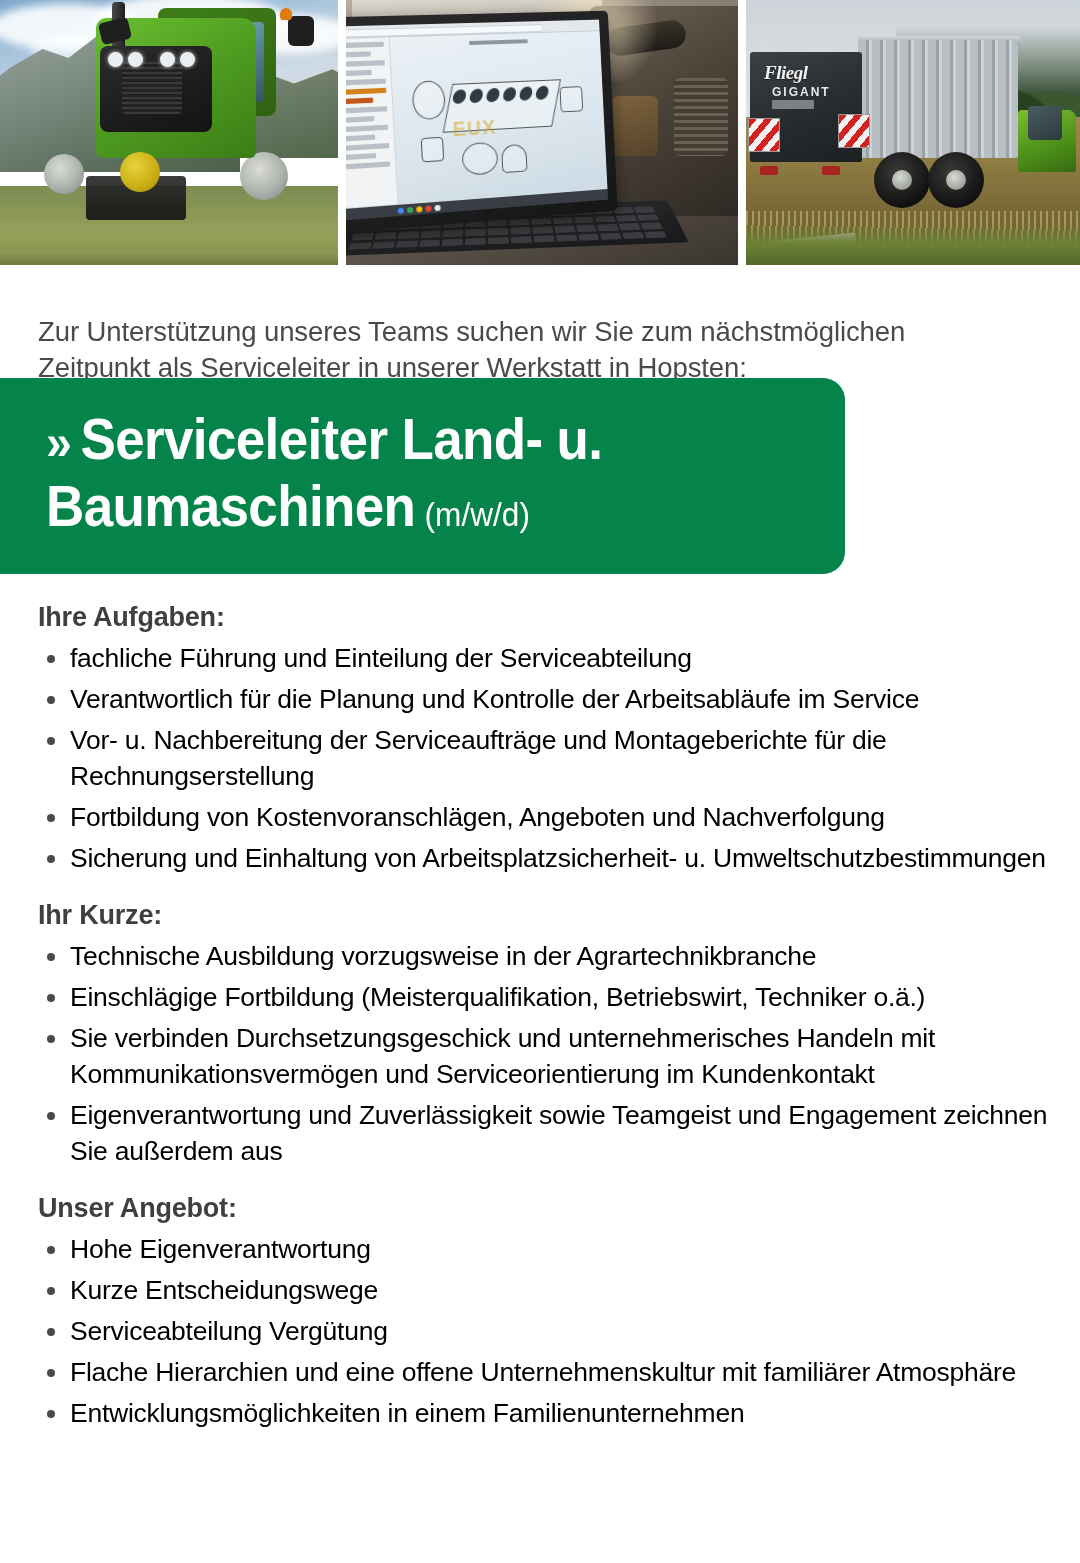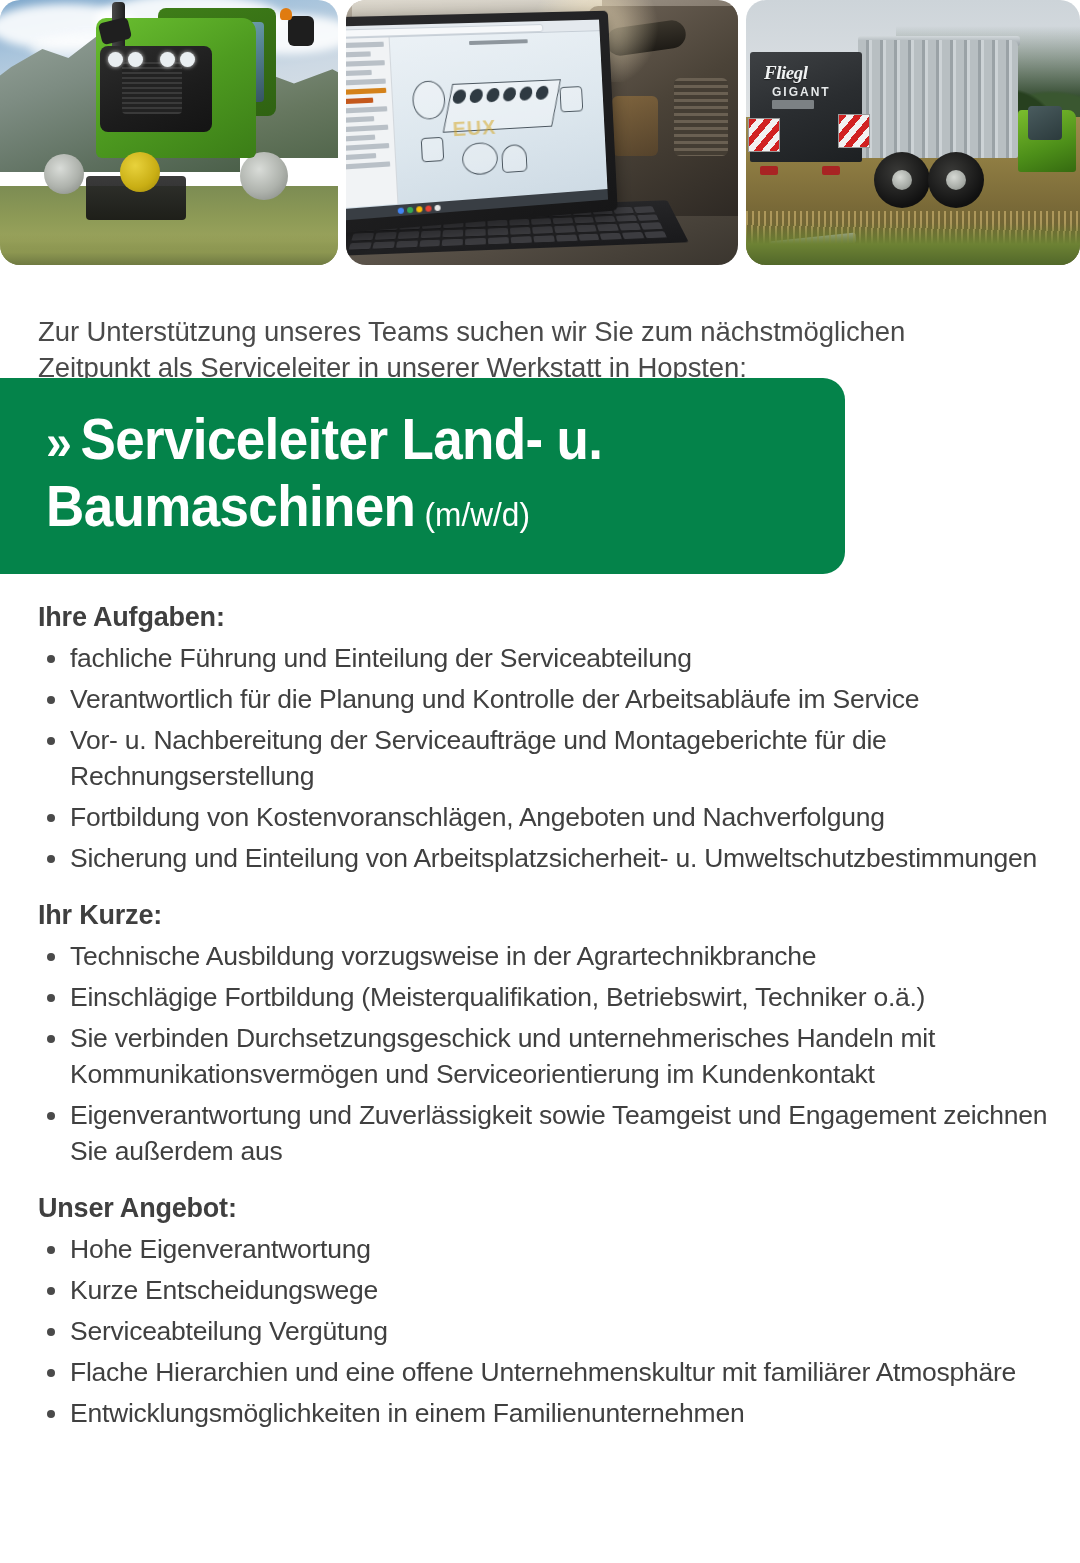--- a/index.html
+++ b/index.html
@@ -24,21 +24,20 @@
     width: 1080px;
     height: 265px;
     display: flex;
     gap: 8px;
     background: #ffffff;
   }
   .photo {
     position: relative;
     overflow: hidden;
     height: 265px;
-    border-radius: 20px;
   }
   .photo-1 { width: 338px; }
   .photo-2 { width: 392px; }
   .photo-3 { width: 334px; }
 
   
   .p1-sky {
     position: absolute; left: 0; top: 0; width: 100%; height: 52%;
     background: linear-gradient(170deg, #7fa8cc 0%, #a8c4dc 28%, #cdd9e4 60%, #dfe4e6 100%);
   }
@@ -421,21 +420,21 @@
     list-style: none;
     margin: 0;
     padding: 0;
   }
   ul.bullets li {
     position: relative;
     padding-left: 32px;
     font-family: "Liberation Sans", "DejaVu Sans", sans-serif;
     font-size: 26.5px;
     line-height: 36px;
-    color: #404040;
+    color: #000000;
     font-stretch: condensed;
     letter-spacing: -0.25px;
     margin-bottom: 5px;
   }
   ul.bullets li::before {
     content: "";
     position: absolute;
     left: 9px;
     top: 15px;
     width: 8px;
@@ -637,21 +636,21 @@
 
 <div class="sections">
 
   <div class="section">
     <h2 class="section-heading">Ihre Aufgaben:</h2>
     <ul class="bullets">
       <li>fachliche Führung und Einteilung der Serviceabteilung</li>
       <li>Verantwortlich für die Planung und Kontrolle der Arbeitsabläufe im Service</li>
       <li>Vor- u. Nachbereitung der Serviceaufträge und Montageberichte für die Rechnungserstellung</li>
       <li>Fortbildung von Kostenvoranschlägen, Angeboten und Nachverfolgung</li>
-      <li>Sicherung und Einteilung von Arbeitsplatzsicherheit- u. Umweltschutzbestimmungen</li>
+      <li>Sicherung und Einhaltung von Arbeitsplatzsicherheit- u. Umweltschutzbestimmungen</li>
     </ul>
   </div>
 
   <div class="section">
     <h2 class="section-heading">Ihr Kurze:</h2>
     <ul class="bullets">
       <li>Technische Ausbildung vorzugsweise in der Agrartechnikbranche</li>
       <li>Einschlägige Fortbildung (Meisterqualifikation, Betriebswirt, Techniker o.ä.)</li>
       <li>Sie verbinden Durchsetzungsgeschick und unternehmerisches Handeln mit Kommunikationsvermögen und Serviceorientierung im Kundenkontakt</li>
       <li>Eigenverantwortung und Zuverlässigkeit sowie Teamgeist und Engagement zeichnen Sie außerdem aus</li>

